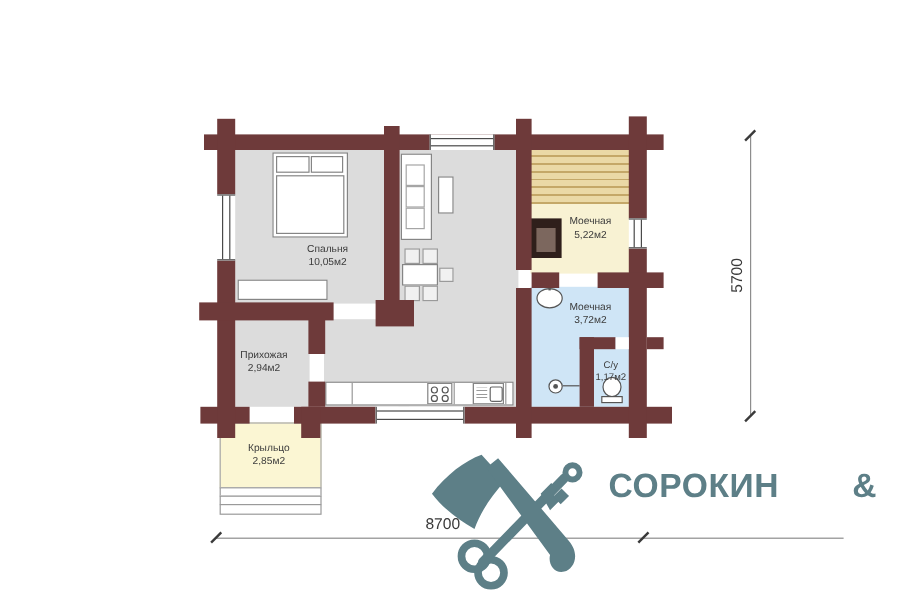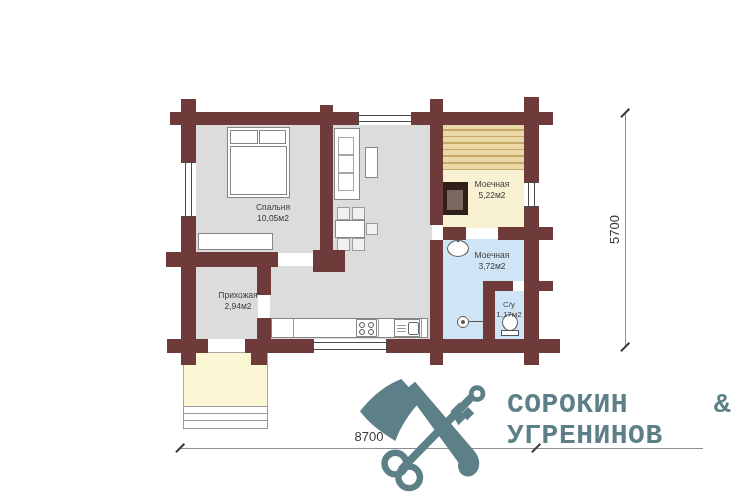--- a/index.html
+++ b/index.html
@@ -16,21 +16,21 @@
   .win-v i{position:absolute;top:0;bottom:0;width:1px;background:#4a4a4a}
   .rlabel{position:absolute;font-size:8.5px;line-height:1.3;color:#3c3c3c;text-align:center;white-space:nowrap}
   .rlabel span{display:block}
   .dimline{position:absolute;background:#8d8d8d}
   .tick{position:absolute;width:12px;height:1.5px;background:#3a3a3a;transform:rotate(-45deg)}
   .dimtext{position:absolute;font-size:13px;color:#3a3a3a;text-align:center}
   .benches{background:repeating-linear-gradient(180deg,#ead9a6 0 5px,#c4a868 5px 6.6px)}
   .divline{position:absolute;top:0;bottom:0;width:1px;background:#9a9a9a}
   .burner{position:absolute;width:6px;height:6px;border:1px solid #555;border-radius:50%;box-sizing:border-box}
   .cushion{position:absolute;border:1px solid #a5a5a5;box-sizing:border-box}
-  .logo-text{position:absolute;color:var(--logo,#5d7f87);font-family:Liberation Mono, monospace}
+  .logo-text{position:absolute;color:var(--logo,#5d7f87);font-family:Liberation Sans, sans-serif}
   .logo-l{display:block;width:100%;text-align:justify;text-align-last:justify;-moz-text-align-last:justify}
   .ll12{font-size:28px;font-weight:bold;line-height:1.1;letter-spacing:.5px}
   .ll3{font-size:20px;font-weight:normal;line-height:1.2;margin-top:3px;letter-spacing:.5px}
 </style>
 </head>
 <body>
 
 <div class="canvas">
 
   <div class="floor" style="left:195px;top:124px;width:126px;height:129px;background:var(--floor)"></div>
@@ -133,35 +133,39 @@
     </div>
   <div class="win-v" style="left:524px;top:182px;width:15px;height:25px">
       <i style="left:4px"></i>
       <i style="right:4px"></i>
     </div>
 
   <div class="rlabel" style="left:233px;top:202px;width:80px">
     <span>Спальня</span>
     <span>10,05м2</span>
   </div>
-  <div class="rlabel" style="left:198px;top:290px;width:80px">
+  <div class="rlabel" style="left:180px;top:290px;width:80px">
     <span>Прихожая</span>
     <span>2,94м2</span>
   </div>
   <div class="rlabel" style="left:452px;top:179px;width:80px">
     <span>Моечная</span>
     <span>5,22м2</span>
   </div>
   <div class="rlabel" style="left:452px;top:250px;width:80px">
     <span>Моечная</span>
     <span>3,72м2</span>
   </div>
   <div class="rlabel" style="left:479px;top:300px;width:60px;font-size:8px">
     <span>С/у</span>
     <span>1,17м2</span>
+  </div>
+  <div class="rlabel" style="left:184px;top:368px;width:80px">
+    <span>Крыльцо</span>
+    <span>2,85м2</span>
   </div>
 
   <div class="dimline" style="left:625px;top:113px;width:1px;height:234px"></div>
   <div class="tick" style="left:619px;top:112px"></div>
   <div class="tick" style="left:619px;top:346px"></div>
   <div class="dimtext" style="left:592px;top:222px;width:44px;transform:rotate(-90deg)">5700</div>
 
   <div class="dimline" style="left:180px;top:448px;width:523px;height:1px"></div>
   <div class="tick" style="left:174px;top:447px"></div>
   <div class="tick" style="left:530px;top:447px"></div>
@@ -177,17 +181,16 @@
         <path d="M106,40 l9,-9 5,5 -4,4 6,6 -8,8 z"></path>
         <rect x="118" y="38" width="10" height="9" transform="rotate(-45 123 42)"></rect>
       </g>
       <g fill="var(--logo,#5d7f87)" stroke="none">
         <path d="M14,40 C26,24 42,12 56,7 L76,29 C64,42 55,56 50,70 C36,62 23,52 14,40 Z"></path>
         <path d="M60,18 L70,10 L130,80 C140,92 134,104 126,106 C118,108 112,100 114,92 Z"></path>
       </g>
     </svg>
     <div class="logo-text" style="left:167px;top:20px;width:224px">
       <span class="logo-l ll12">СОРОКИН &amp;</span>
-      <span class="logo-l ll12">УГРЕНИНОВ</span>
     </div>
   </div>
 
 </div>
 
 </body></html>

